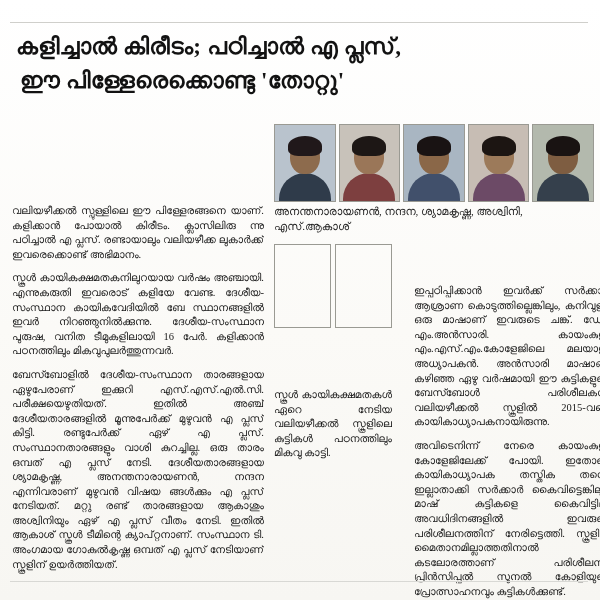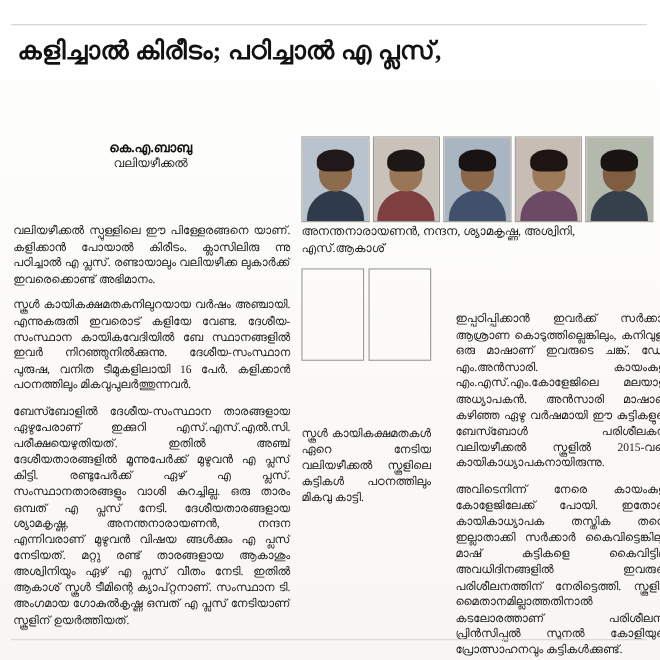--- a/index.html
+++ b/index.html
@@ -225,20 +225,21 @@
 </head>
 <body>
 
 <div class="page">
   <div class="paper-tint"></div>
 
   <div class="rule-top"></div>
 
   <div class="headline">
     <div class="line line1">കളിച്ചാൽ കിരീടം; പഠിച്ചാൽ എ പ്ലസ്,</div>
+    <div class="line line2">ഈ പിള്ളേരെക്കൊണ്ടു 'തോറ്റു'</div>
   </div>
 
   <div class="photo-strip" id="photo-strip">
       <div class="portrait">
         <div class="bg" style="background: rgb(185, 195, 205);"></div>
         <div class="body" style="background: rgb(47, 59, 74);"></div>
         <div class="head" style="background: rgb(141, 107, 77);"></div>
         <div class="hair" style="background: rgb(32, 24, 26);"></div>
       </div>
       <div class="portrait">
@@ -261,24 +262,20 @@
       </div>
       <div class="portrait">
         <div class="bg" style="background: rgb(179, 185, 173);"></div>
         <div class="body" style="background: rgb(53, 64, 76);"></div>
         <div class="head" style="background: rgb(126, 93, 65);"></div>
         <div class="hair" style="background: rgb(25, 19, 18);"></div>
       </div>
     </div>
   <div class="caption-names">അനന്തനാരായണൻ, നന്ദന, ശ്യാമകൃഷ്ണ, അശ്വിനി, എസ്.ആകാശ്</div>
 
-  <div class="byline">
-    <div class="author">കെ.എ.ബാബു</div>
-    <div class="place">വലിയഴീക്കൽ</div>
-  </div>
 
   <div class="col col-left" id="col-left">
       <p>വലിയഴീക്കൽ സ്പുള്ളിലെ ഈ പിള്ളേരങ്ങനെ യാണ്. കളിക്കാൻ പോയാൽ കിരീടം. ക്ലാസിലിരു ന്നു പഠിച്ചാൽ എ പ്ലസ്. രണ്ടായാലും വലിയഴീക്ക ലുകാർക്ക് ഇവരെക്കൊണ്ട് അഭിമാനം.</p>
       <p>സ്കൂൾ കായികക്ഷമതകനിലുറയായ വർഷം അഞ്ചായി. എന്നുകരുതി ഇവരൊട് കളിയേ വേണ്ട. ദേശീയ-സംസ്ഥാന കായികവേദിയിൽ ബേ സ്ഥാനങ്ങളിൽ ഇവർ നിറഞ്ഞുനിൽക്കുന്നു. ദേശീയ-സംസ്ഥാന പുരുഷ, വനിത ടീമുകളിലായി 16 പേർ. കളിക്കാൻ പഠനത്തിലും മികവുപുലർത്തുന്നവർ.</p>
       <p>ബേസ്ബോളിൽ ദേശീയ-സംസ്ഥാന താരങ്ങളായ ഏഴുപേരാണ് ഇക്കുറി എസ്.എസ്.എൽ.സി. പരീക്ഷയെഴുതിയത്. ഇതിൽ അഞ്ച് ദേശീയതാരങ്ങളിൽ മൂന്നുപേർക്ക് മുഴുവൻ എ പ്ലസ് കിട്ടി. രണ്ടുപേർക്ക് ഏഴ് എ പ്ലസ്. സംസ്ഥാനതാരങ്ങളും വാശി കുറച്ചില്ല. ഒരു താരം ഒമ്പത് എ പ്ലസ് നേടി. ദേശീയതാരങ്ങളായ ശ്യാമകൃഷ്ണ, അനന്തനാരായണൻ, നന്ദന എന്നിവരാണ് മുഴുവൻ വിഷയ ങ്ങൾക്കും എ പ്ലസ് നേടിയത്. മറ്റു രണ്ട് താരങ്ങളായ ആകാശും അശ്വിനിയും ഏഴ് എ പ്ലസ് വീതം നേടി. ഇതിൽ ആകാശ് സ്കൂൾ ടീമിന്റെ ക്യാപ്റ്റനാണ്. സംസ്ഥാന ടി. അംഗമായ ഗോകുൽകൃഷ്ണ ഒമ്പത് എ പ്ലസ് നേടിയാണ് സ്കൂളിന് ഉയർത്തിയത്.</p>
     </div>
 
   <div class="photo-pair" id="photo-pair">
       <div class="portrait2">
         <div class="bg" style="background: rgb(189, 179, 166);"></div>

